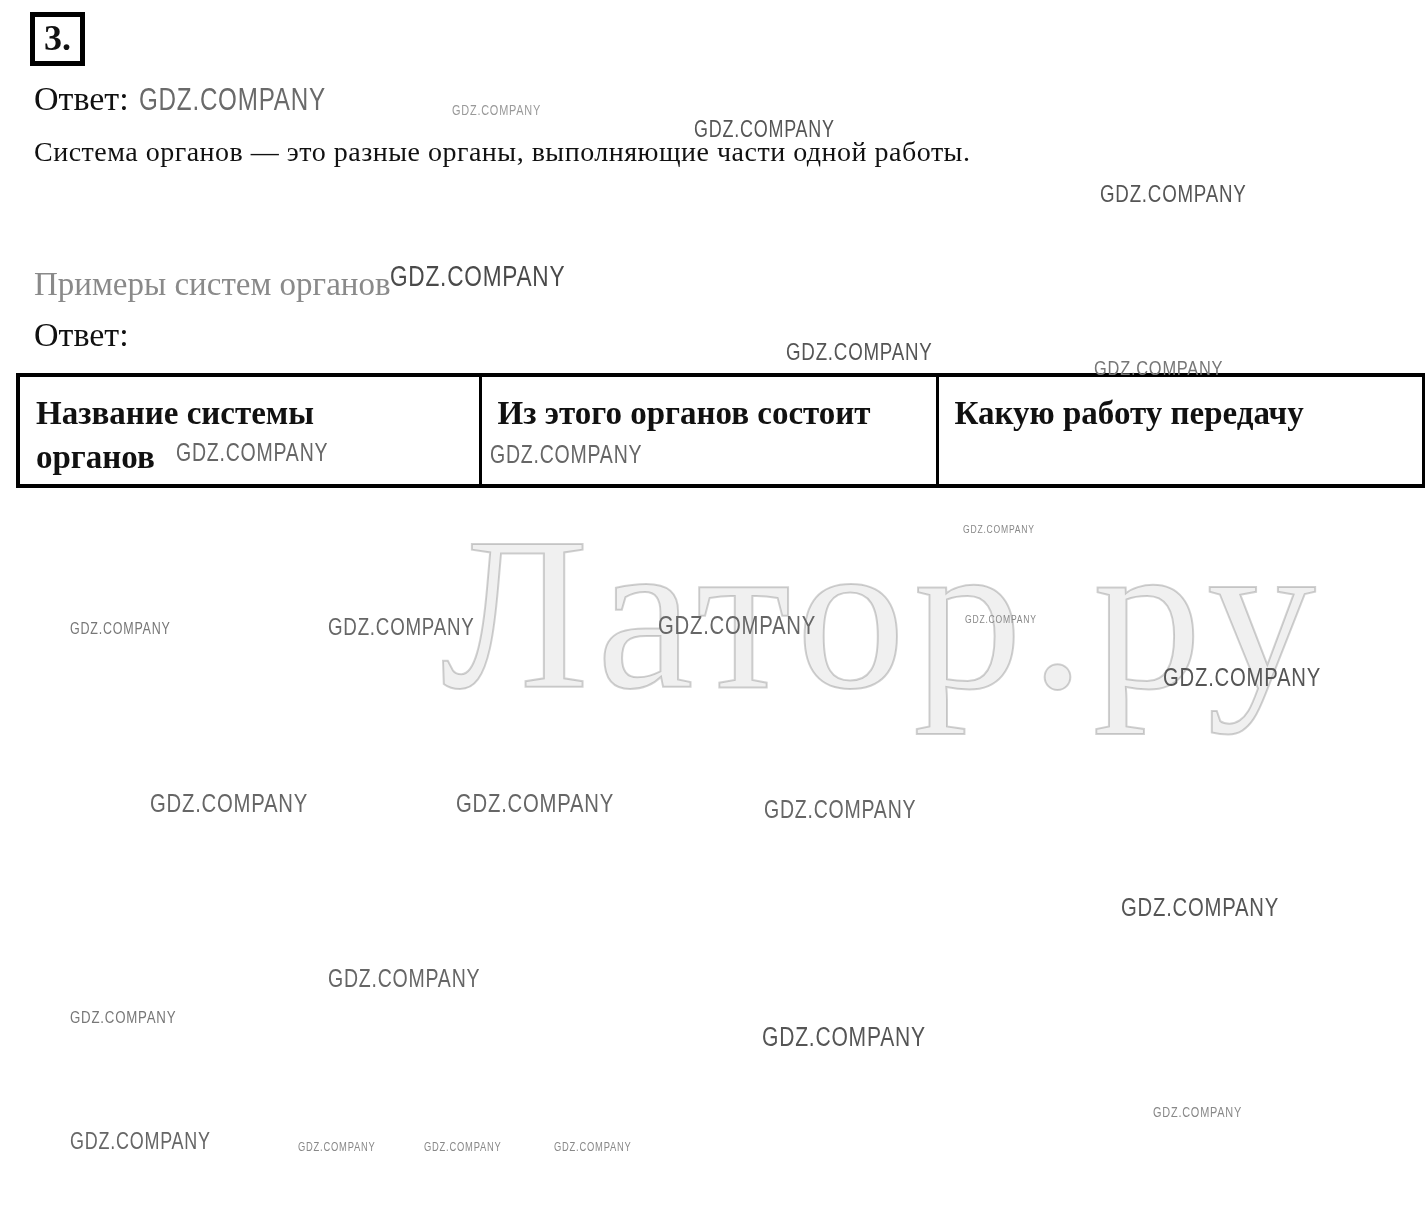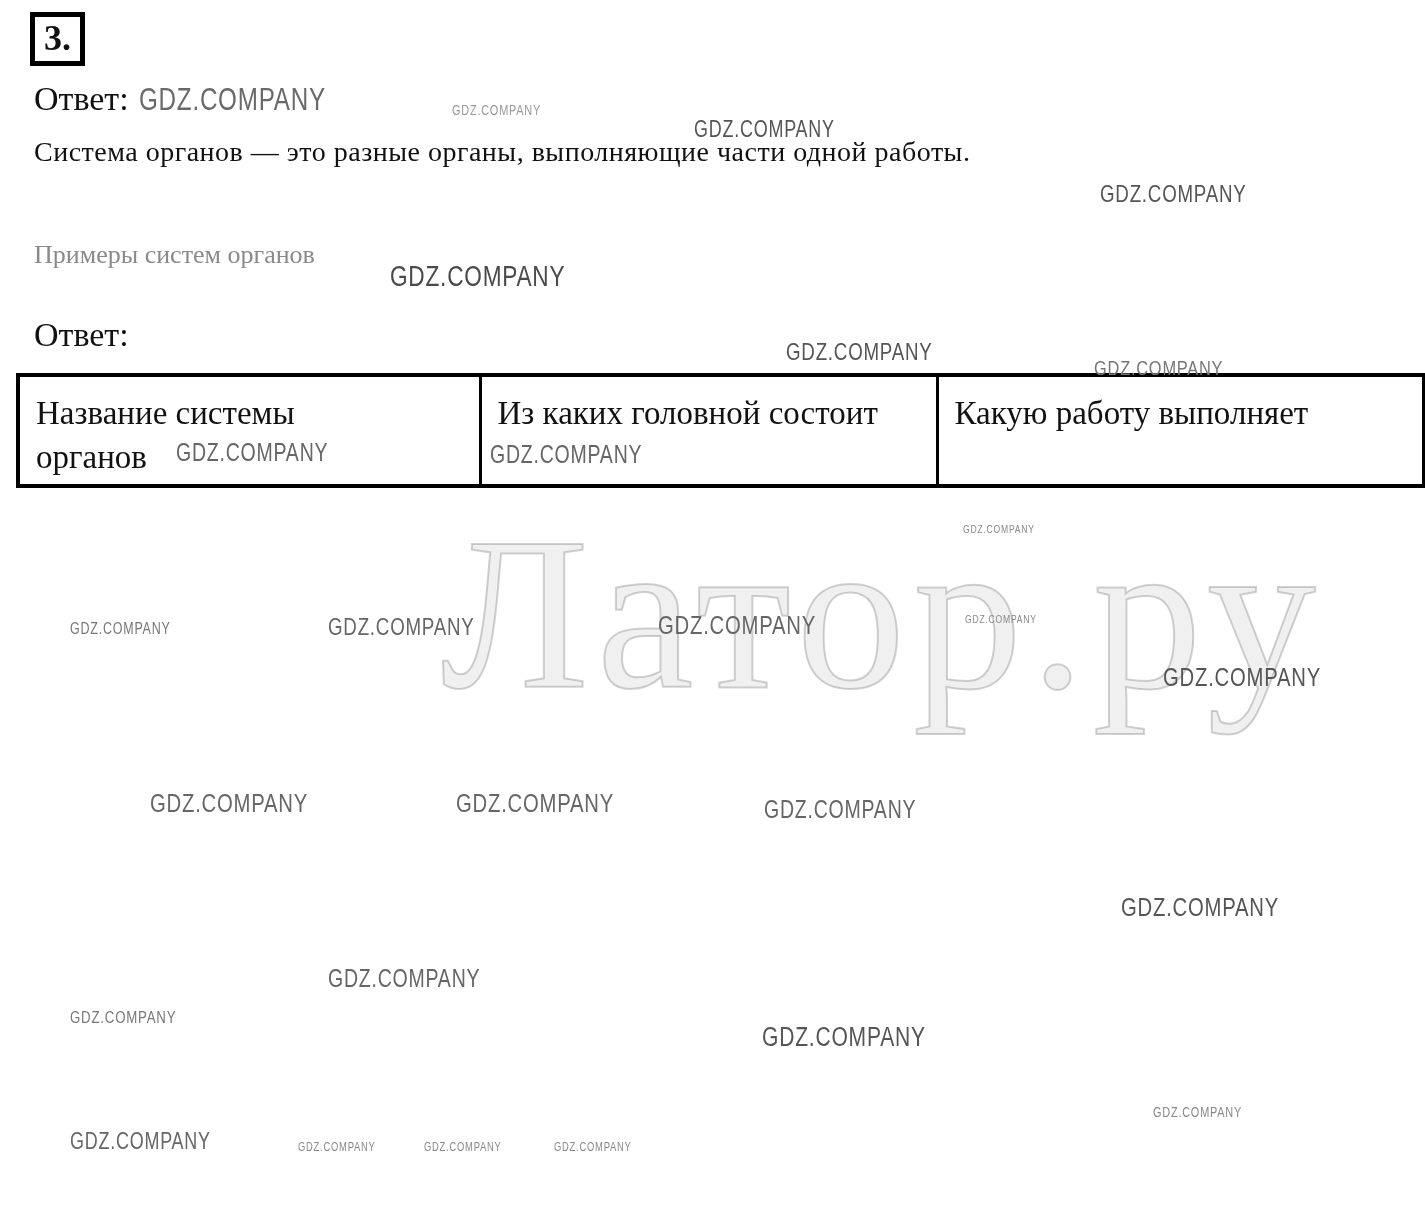--- a/index.html
+++ b/index.html
@@ -24,40 +24,41 @@
     font-size:34px;font-weight:normal;
     white-space:nowrap;
   }
   .definition{
     position:absolute;left:34px;top:136px;
     font-size:28px;
     white-space:nowrap;
     letter-spacing:0.5px;
   }
   .examples{
-    position:absolute;left:34px;top:240px;
-    font-size:26px;
+    position:absolute;left:34px;top:266px;
+    font-size:33px;
     color:#8a8a8a;
     white-space:nowrap;
   }
   table.organ-table{
     position:absolute;left:16px;top:373px;
     border-collapse:collapse;
     table-layout:fixed;
     width:1406px;
     background:transparent;
   }
   table.organ-table td{
     border:3px solid #000;
     vertical-align:top;
     font-size:33px;
     line-height:44px;
     padding:6px 10px 0 16px;
     white-space:pre-line;
     background:transparent;
+    font-weight:bold;
   }
   table.organ-table{border:4px solid #000;}
   table.organ-table tr.hdr td{padding-top:14px;line-height:44px;}
   .wm{
     position:absolute;
     font-family:"Liberation Sans", sans-serif;
     font-weight:400;
     white-space:nowrap;
     transform:scaleX(0.78);
     transform-origin:0 0;
@@ -101,22 +102,22 @@
   <table class="organ-table">
     <colgroup>
       <col style="width:462px">
         <col style="width:457px">
         <col style="width:487px">
     </colgroup>
     <tbody>
         <tr class="hdr" style="height:111px;">
       <td>Название системы
 органов</td>
-      <td>Из каких головной состоит</td>
-      <td>Какую работу выполняет</td>
+      <td>Из этого органов состоит</td>
+      <td>Какую работу передачу</td>
     </tr>
   </tbody>
     </table>
 
   <div class="wm" style="left:139px;top:82px;font-size:31px;color:#6a6a6a;">GDZ.COMPANY</div>
   <div class="wm" style="left:452px;top:102px;font-size:14px;color:#999;">GDZ.COMPANY</div>
   <div class="wm" style="left:694px;top:116px;font-size:23px;color:#555;">GDZ.COMPANY</div>
   <div class="wm" style="left:1100px;top:180px;font-size:24px;color:#555;">GDZ.COMPANY</div>
   <div class="wm" style="left:390px;top:260px;font-size:29px;color:#4a4a4a;">GDZ.COMPANY</div>
   <div class="wm" style="left:786px;top:338px;font-size:24px;color:#555;">GDZ.COMPANY</div>

